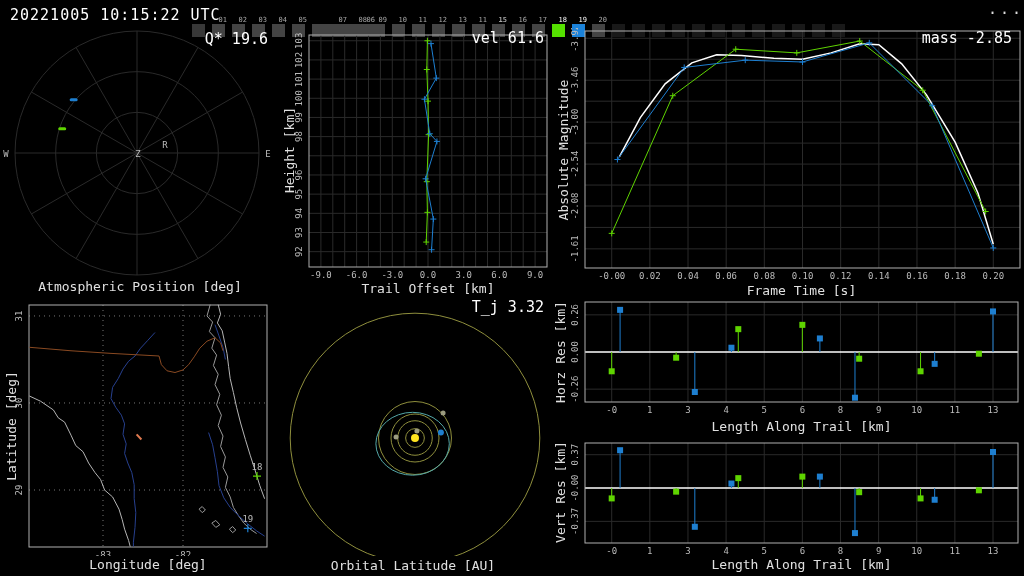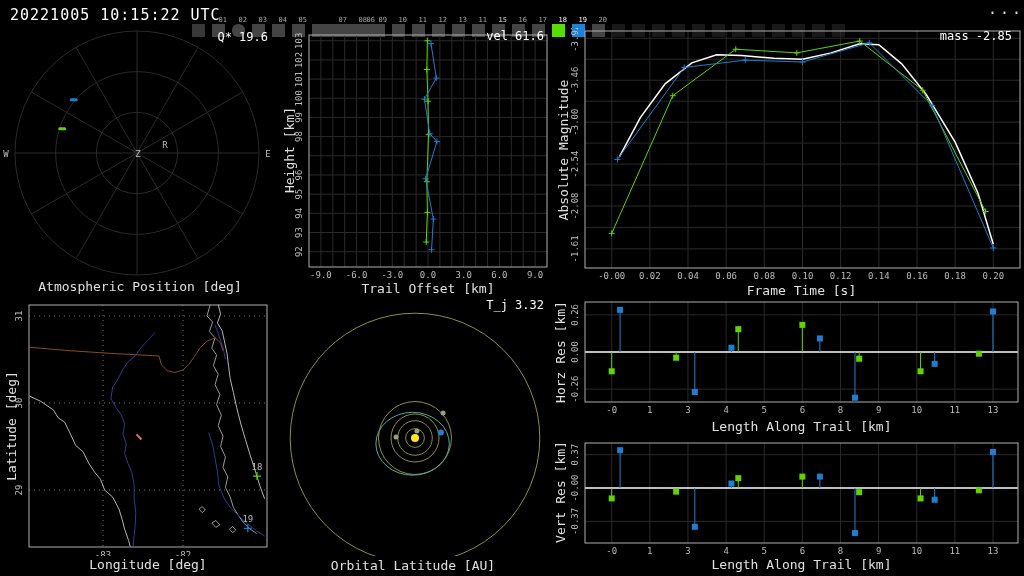--- a/index.html
+++ b/index.html
@@ -10,37 +10,37 @@
   #more-dots{top:0px;left:988px;font-size:15px;color:#ddd;letter-spacing:3px;}
   #frames-row{top:15px;left:0;width:1004px;height:28px;}
   .frame{position:absolute;top:9px;width:13px;height:13px;}
   .frame .flabel{position:absolute;top:-7px;right:-2px;font-size:7px;line-height:7px;color:#a8a8a8;}
   .frame.blank{background:#383838;}
   .frame.idle{background:#444;}
   .frame.off{background:#191919;}
   .frame.green{background:#55e000;}
   .frame.blue{background:#1b82d9;}
   .frame.green .flabel,.frame.blue .flabel{color:#fff;}
-  .corner{font-size:12px;color:#fff;text-align:right;white-space:pre;}
+  .corner{font-size:15px;color:#fff;text-align:right;white-space:pre;}
   .axlabel{font-size:13px;color:#e0e0e0;text-align:center;white-space:pre;}
   .ylabel{font-size:13px;color:#e0e0e0;white-space:pre;transform:translate(-50%,-50%) rotate(-90deg);}
   #watermark{left:4px;top:586px;font-size:10px;color:#2e2e2e;}
   svg{position:absolute;display:block;}
   svg text{font-family:"DejaVu Sans Mono","Liberation Mono",monospace;fill:#bbb;font-size:9px;}
 </style>
 </head>
 <body>
 
 <div class="abs" id="timestamp">20221005 10:15:22 UTC</div>
 <div class="abs" id="frames-row">
     <div class="frame blank" style="left: 192px;"></div>
     <div class="frame idle" style="left: 212px;">
       <span class="flabel">01</span>
     </div>
-    <div class="frame idle" style="left: 232px; border-radius: 6px;">
+    <div class="frame idle" style="left: 232px;">
       <span class="flabel">02</span>
     </div>
     <div class="frame idle" style="left: 252px;">
       <span class="flabel">03</span>
     </div>
     <div class="frame idle" style="left: 272px;">
       <span class="flabel">04</span>
     </div>
     <div class="frame idle" style="left: 292px;">
       <span class="flabel">05</span>

